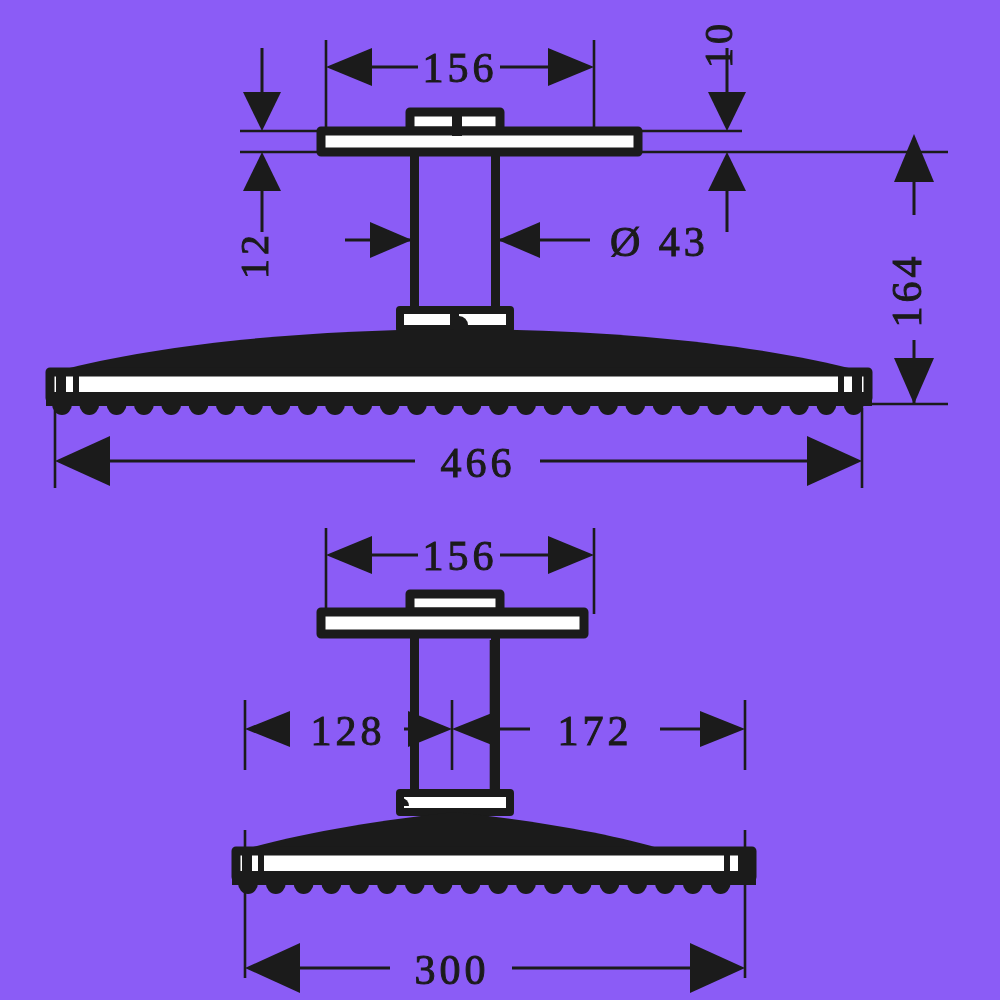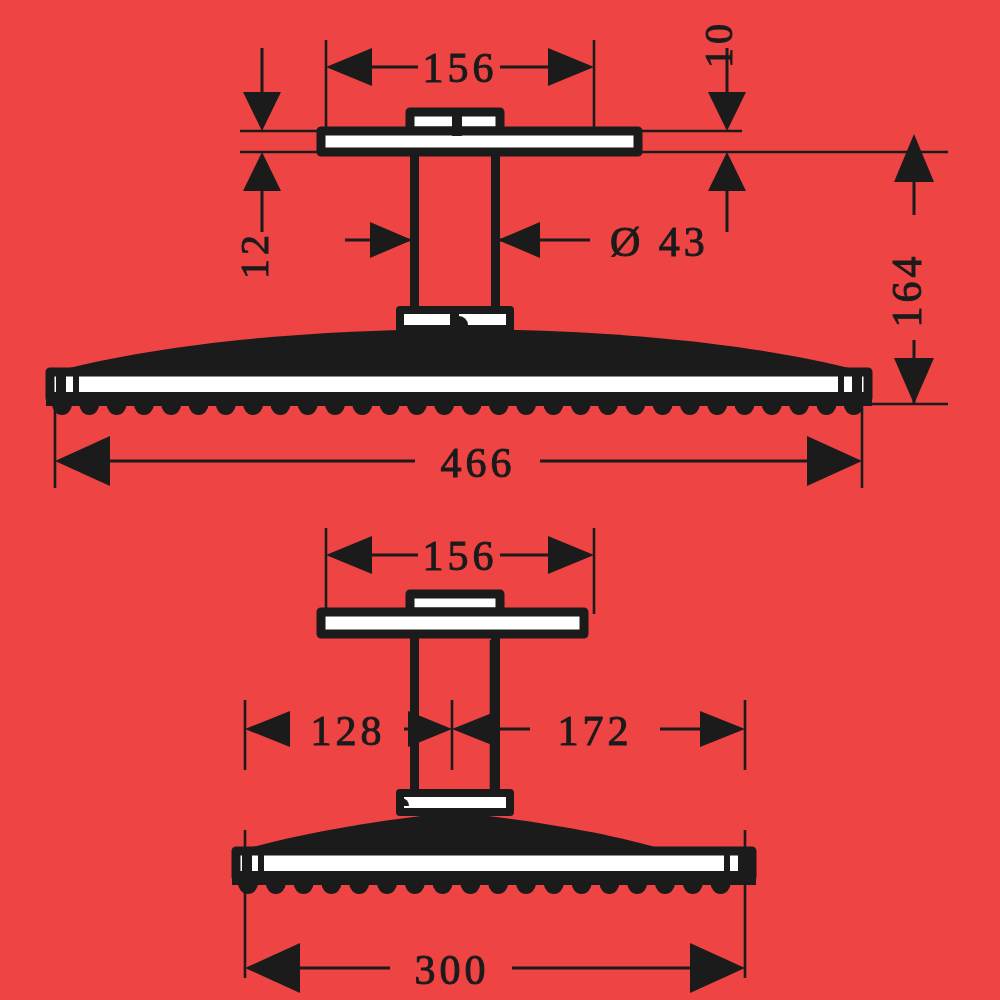--- a/index.html
+++ b/index.html
@@ -11,21 +11,21 @@
   body {
     width: 1000px;
     height: 1000px;
     font-family: "Liberation Serif", serif;
     overflow: hidden;
   }
   #sheet {
     position: relative;
     width: 1000px;
     height: 1000px;
-    background: #ef4444;
+    background: #8b5cf6;
   }
   svg#drawing {
     position: absolute;
     top: 0;
     left: 0;
     width: 1000px;
     height: 1000px;
     display: block;
   }
   .dimtext {

